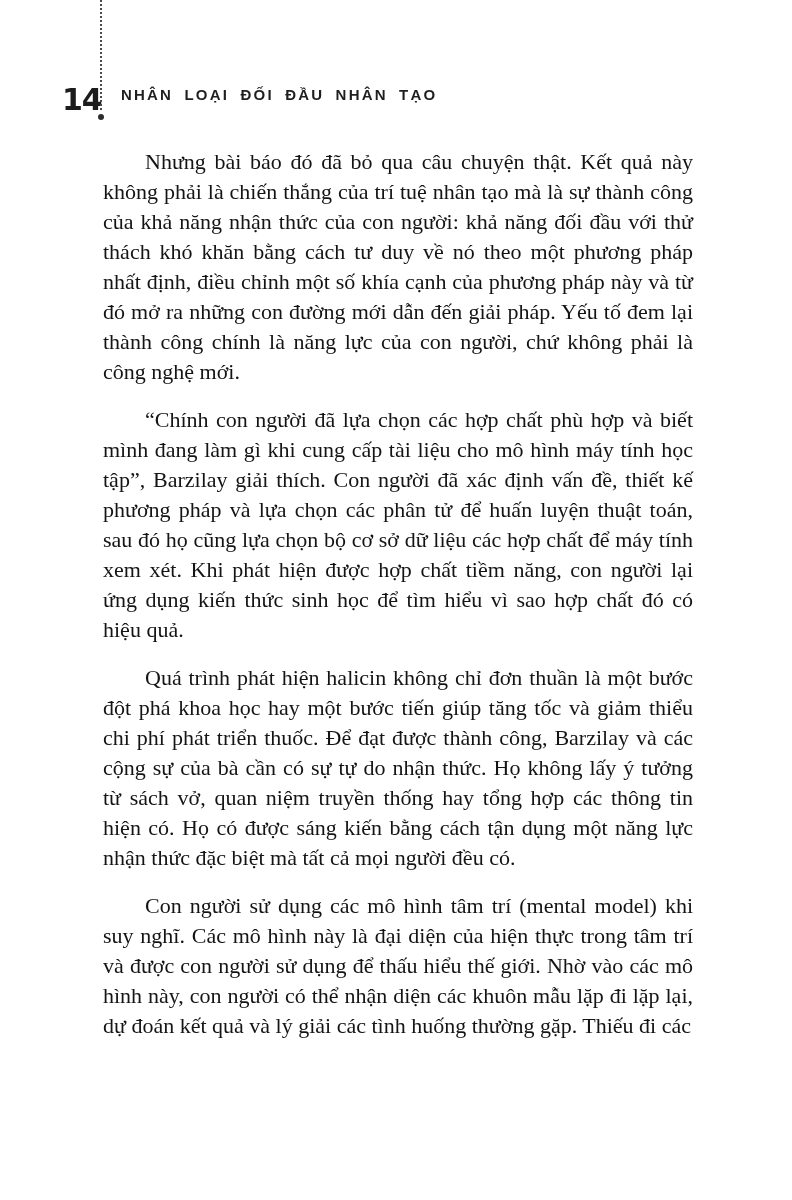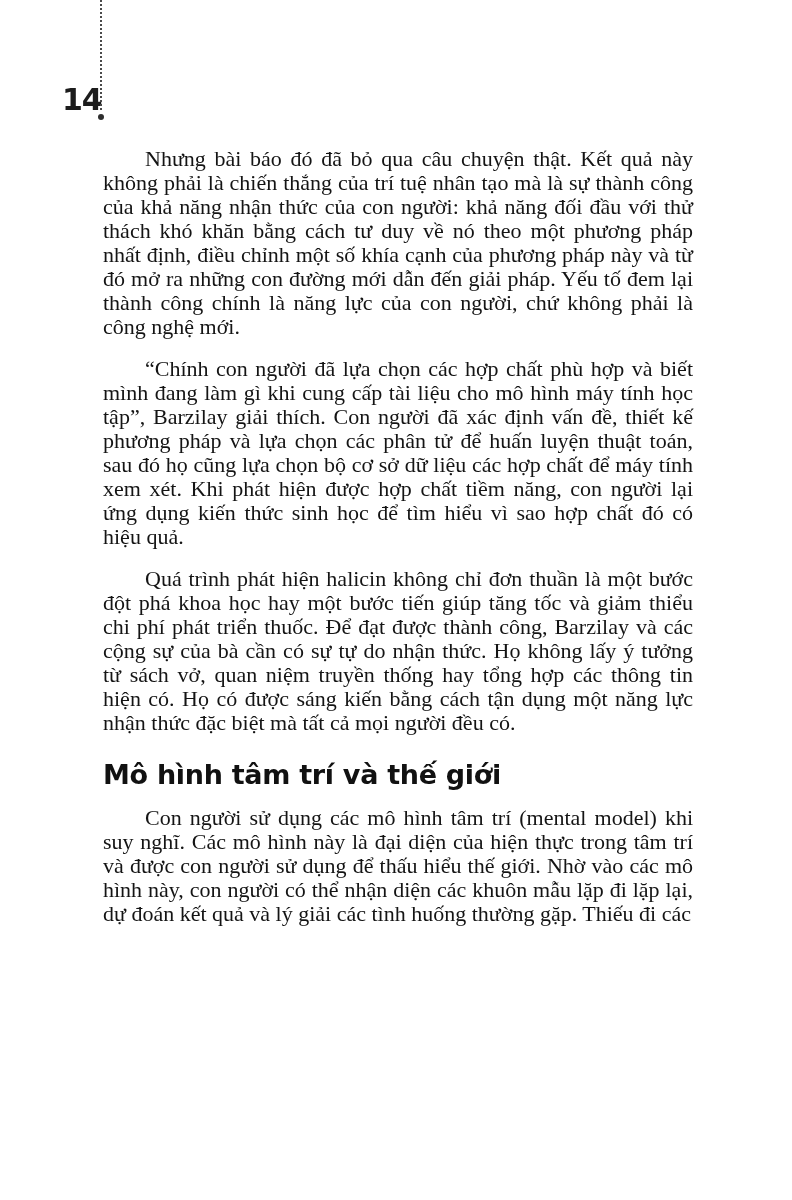--- a/index.html
+++ b/index.html
@@ -42,21 +42,21 @@
     font-stretch: condensed;
   }
 
   
   .content {
     position: absolute; left: 103px; top: 147px;
     width: 590px; color: #141414;
   }
   p.body {
     font-size: 22px;
-    line-height: 24px;
+    line-height: 30px;
     text-align: justify;
     text-indent: 42px;
     margin: 0 0 18px 0;
     hyphens: none;
   }
   h2.section {
     font-family: "DejaVu Sans", sans-serif;
     font-size: 27px;
     font-weight: 700;
     color: #111111;
@@ -64,23 +64,23 @@
     margin: 24px 0 16px 0;
   }
 </style>
 </head>
 <body>
 
 <header class="page-header">
   <span class="page-num">14</span>
   <span class="dotted-rule"></span>
   <span class="rule-dot"></span>
+  <span class="running-title">NHÂN LOẠI ĐỐI ĐẦU NHÂN TẠO</span>
 </header>
 
 <main class="content">
   <p class="body">Nhưng bài báo đó đã bỏ qua câu chuyện thật. Kết quả này không phải là chiến thắng của trí tuệ nhân tạo mà là sự thành công của khả năng nhận thức của con người: khả năng đối đầu với thử thách khó khăn bằng cách tư duy về nó theo một phương pháp nhất định, điều chỉnh một số khía cạnh của phương pháp này và từ đó mở ra những con đường mới dẫn đến giải pháp. Yếu tố đem lại thành công chính là năng lực của con người, chứ không phải là công nghệ mới.</p>
   <p class="body">“Chính con người đã lựa chọn các hợp chất phù hợp và biết mình đang làm gì khi cung cấp tài liệu cho mô hình máy tính học tập”, Barzilay giải thích. Con người đã xác định vấn đề, thiết kế phương pháp và lựa chọn các phân tử để huấn luyện thuật toán, sau đó họ cũng lựa chọn bộ cơ sở dữ liệu các hợp chất để máy tính xem xét. Khi phát hiện được hợp chất tiềm năng, con người lại ứng dụng kiến thức sinh học để tìm hiểu vì sao hợp chất đó có hiệu quả.</p>
   <p class="body">Quá trình phát hiện halicin không chỉ đơn thuần là một bước đột phá khoa học hay một bước tiến giúp tăng tốc và giảm thiểu chi phí phát triển thuốc. Để đạt được thành công, Barzilay và các cộng sự của bà cần có sự tự do nhận thức. Họ không lấy ý tưởng từ sách vở, quan niệm truyền thống hay tổng hợp các thông tin hiện có. Họ có được sáng kiến bằng cách tận dụng một năng lực nhận thức đặc biệt mà tất cả mọi người đều có.</p>
 
-  <h2 class="section">Mô hình tâm trí và thế giới</h2>
 
   <p class="body">Con người sử dụng các mô hình tâm trí (mental model) khi suy nghĩ. Các mô hình này là đại diện của hiện thực trong tâm trí và được con người sử dụng để thấu hiểu thế giới. Nhờ vào các mô hình này, con người có thể nhận diện các khuôn mẫu lặp đi lặp lại, dự đoán kết quả và lý giải các tình huống thường gặp. Thiếu đi các</p>
 </main>
 
 </body></html>

